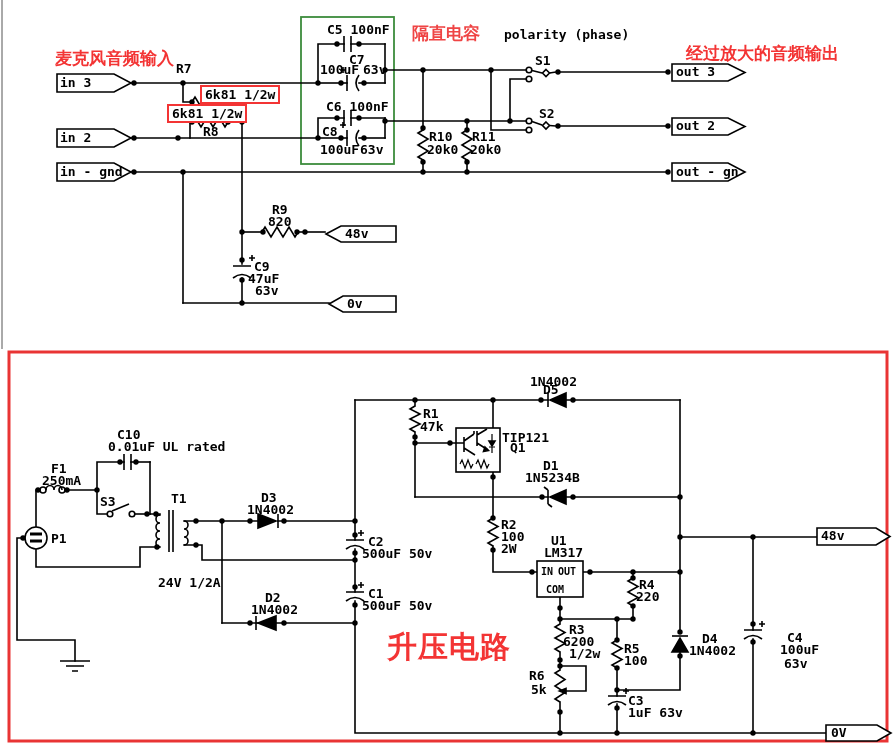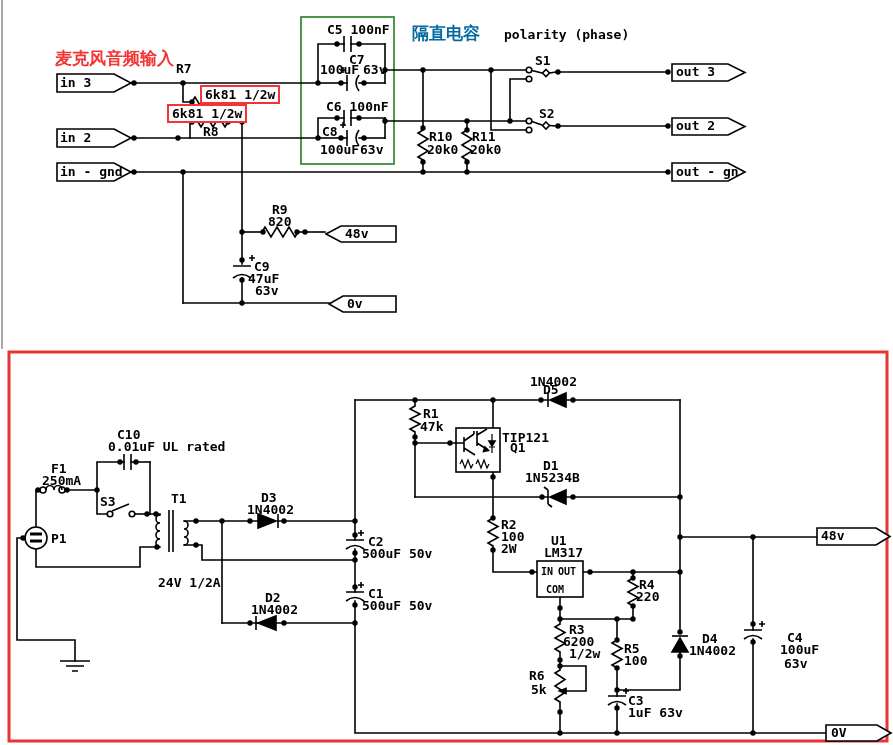--- a/index.html
+++ b/index.html
@@ -4,21 +4,21 @@
 <style>
   html,body{margin:0;padding:0;background:#fff;}
   .canvas{position:relative;width:893px;height:745px;background:#fff;overflow:hidden;
           font-family:"DejaVu Sans Mono",monospace;}
   .canvas svg{position:absolute;left:0;top:0;}
   .lb{position:absolute;font:bold 13px "DejaVu Sans Mono",monospace;color:#000;
       white-space:pre;line-height:12px;}
   .sm{font-size:10px;line-height:10px;}
   .cn{font-family:"Liberation Sans","DejaVu Sans",sans-serif;font-weight:bold;white-space:pre;position:absolute;line-height:1.1;}
   .red{color:#f33434;font-size:17px;}
-  .teal{color:#0369a1;font-size:17px;text-align:center;}
+  .teal{color:#ef4444;font-size:17px;text-align:center;}
   .mag{color:#dd3cdd;font-size:15.5px;}
   .boost{color:#f33434;font-size:30px;letter-spacing:1px;}
   .vbox{position:absolute;border:2px solid #f33434;padding:0 3px;
         font:bold 13px "DejaVu Sans Mono",monospace;white-space:pre;background:#fff;}
 </style>
 </head>
 <body>
 
 <div class="canvas">
 
@@ -331,22 +331,24 @@
         <circle cx="617" cy="708" r="2.7"></circle>
         <circle cx="617" cy="733" r="2.7"></circle>
     <circle cx="753" cy="537" r="2.7"></circle>
         <circle cx="753" cy="624" r="2.7"></circle>
         <circle cx="753" cy="642" r="2.7"></circle>
         <circle cx="753" cy="733" r="2.7"></circle>
   </g>
 </svg>
 
   <div class="cn red" style="left:55px;top:50px">麦克风音频输入</div>
+  <div class="cn red" style="left:686px;top:45px">经过放大的音频输出</div>
   <div class="cn teal" style="left:412px;top:25px">隔直电容</div>
   <div class="lb" style="left:504px;top:29px">polarity (phase)</div>
+  <div class="cn boost" style="left:387px;top:630px">升压电路</div>
 
   <div class="lb" style="left:60px;top:77px">in 3</div>
   <div class="lb" style="left:60px;top:132px">in 2</div>
   <div class="lb" style="left:60px;top:166px">in - gnd</div>
   <div class="lb" style="left:676px;top:66px">out 3</div>
   <div class="lb" style="left:676px;top:120px">out 2</div>
   <div class="lb" style="left:676px;top:166px">out - gn</div>
   <div class="lb" style="left:345px;top:228px">48v</div>
   <div class="lb" style="left:347px;top:298px">0v</div>
   <div class="lb" style="left:821px;top:530px">48v</div>

